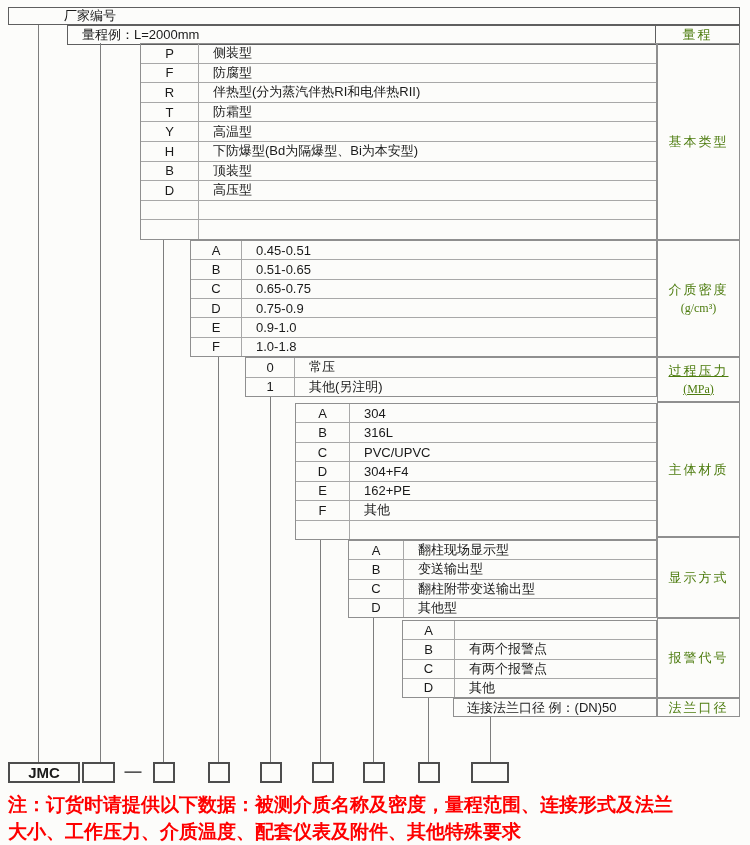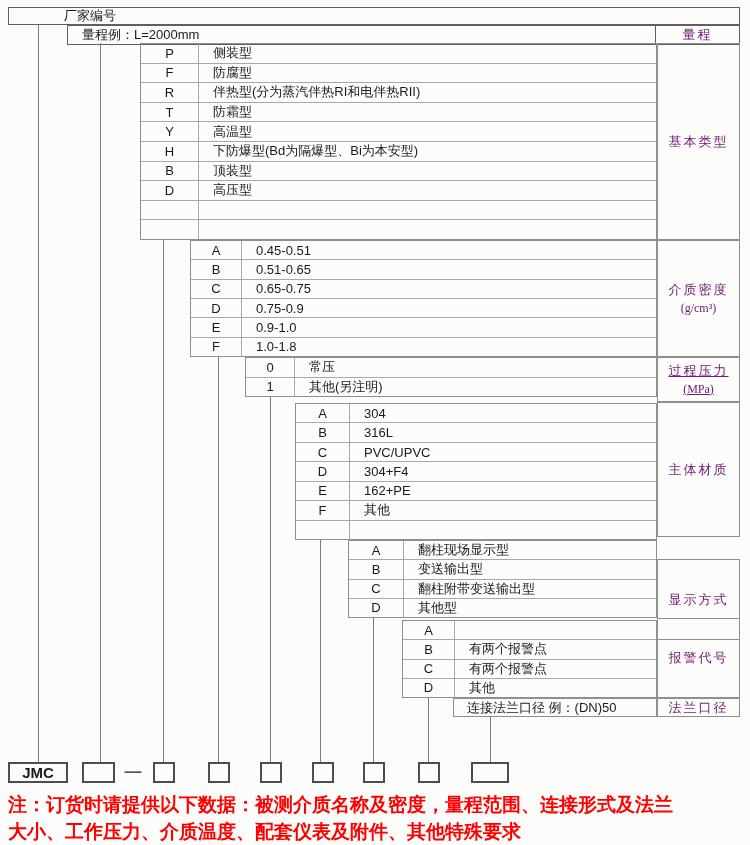--- a/index.html
+++ b/index.html
@@ -24,21 +24,21 @@
   #b0{left:140px;top:43px;width:517px;height:197px;} #b0 .code{width:57px;}
   #b1{left:190px;top:240px;width:467px;height:117px;} #b1 .code{width:50px;}
   #b2{left:245px;top:357px;width:412px;height:40px;} #b2 .code{width:48px;}
   #b3{left:295px;top:403px;width:362px;height:137px;} #b3 .code{width:53px;}
   #b4{left:348px;top:540px;width:309px;height:78px;} #b4 .code{width:54px;}
   #b5{left:402px;top:620px;width:255px;height:78px;} #b5 .code{width:51px;}
   .flange{left:453px;top:698px;width:204px;height:19px;border:1px solid #8f8f8f;display:flex;align-items:center;padding-left:13px;white-space:nowrap;}
   
   .cat{left:657px;width:83px;border:1px solid #8f8f8f;display:flex;flex-direction:column;
        align-items:center;justify-content:center;text-align:center;
-       font-family:"Liberation Serif","DejaVu Serif",serif;letter-spacing:2px;color:#701a75;}
+       font-family:"Liberation Serif","DejaVu Serif",serif;letter-spacing:2px;color:#4d7c0f;}
   .cat .sub{letter-spacing:0;font-size:12px;margin-top:2px;}
   
   .vline{width:1px;background:#7d7d7d;}
   
   .mbox{top:762px;height:21px;border:2px solid #4d4d4d;background:#fcfcfa;
         display:flex;align-items:center;justify-content:center;font-weight:bold;font-size:15px;}
   .mdash{top:761px;left:120px;width:26px;height:21px;display:flex;align-items:center;justify-content:center;
          color:#555;font-weight:bold;font-size:17px;letter-spacing:0;}
   
   .note{left:8px;top:791px;width:736px;color:#fe0000;font-weight:bold;font-size:19px;line-height:27px;}
@@ -214,41 +214,41 @@
       <span>介质密度</span>
       <span class="sub">(g/cm³)</span>
     </div>
   <div class="abs cat" style="top:357px;height:45px;text-decoration:underline;">
       <span>过程压力</span>
       <span class="sub">(MPa)</span>
     </div>
   <div class="abs cat" style="top:402px;height:135px;">
       <span>主体材质</span>
     </div>
-  <div class="abs cat" style="top:537px;height:81px;margin-top:22px;">
+  <div class="abs cat" style="top:537px;height:81px;">
       <span>显示方式</span>
     </div>
   <div class="abs cat" style="top:618px;height:80px;">
       <span>报警代号</span>
     </div>
   <div class="abs cat" style="top:698px;height:19px;">
       <span>法兰口径</span>
     </div>
 
   <div class="abs vline" style="left:38px;top:25px;height:737px;"></div>
   <div class="abs vline" style="left:100px;top:43px;height:719px;"></div>
   <div class="abs vline" style="left:163px;top:240px;height:522px;"></div>
   <div class="abs vline" style="left:218px;top:357px;height:405px;"></div>
   <div class="abs vline" style="left:270px;top:397px;height:365px;"></div>
   <div class="abs vline" style="left:320px;top:540px;height:222px;"></div>
   <div class="abs vline" style="left:373px;top:618px;height:144px;"></div>
   <div class="abs vline" style="left:428px;top:698px;height:64px;"></div>
   <div class="abs vline" style="left:490px;top:717px;height:45px;"></div>
 
-  <div class="abs mbox" style="left:8px;width:60px;">JMC</div>
+  <div class="abs mbox" style="left:8px;width:72px;">JMC</div>
   <div class="abs mbox" style="left:82px;width:33px;"></div>
   <div class="abs mdash">—</div>
   <div class="abs mbox" style="left:153px;width:22px;"></div>
   <div class="abs mbox" style="left:208px;width:22px;"></div>
   <div class="abs mbox" style="left:260px;width:22px;"></div>
   <div class="abs mbox" style="left:312px;width:22px;"></div>
   <div class="abs mbox" style="left:363px;width:22px;"></div>
   <div class="abs mbox" style="left:418px;width:22px;"></div>
   <div class="abs mbox" style="left:471px;width:38px;"></div>
 

